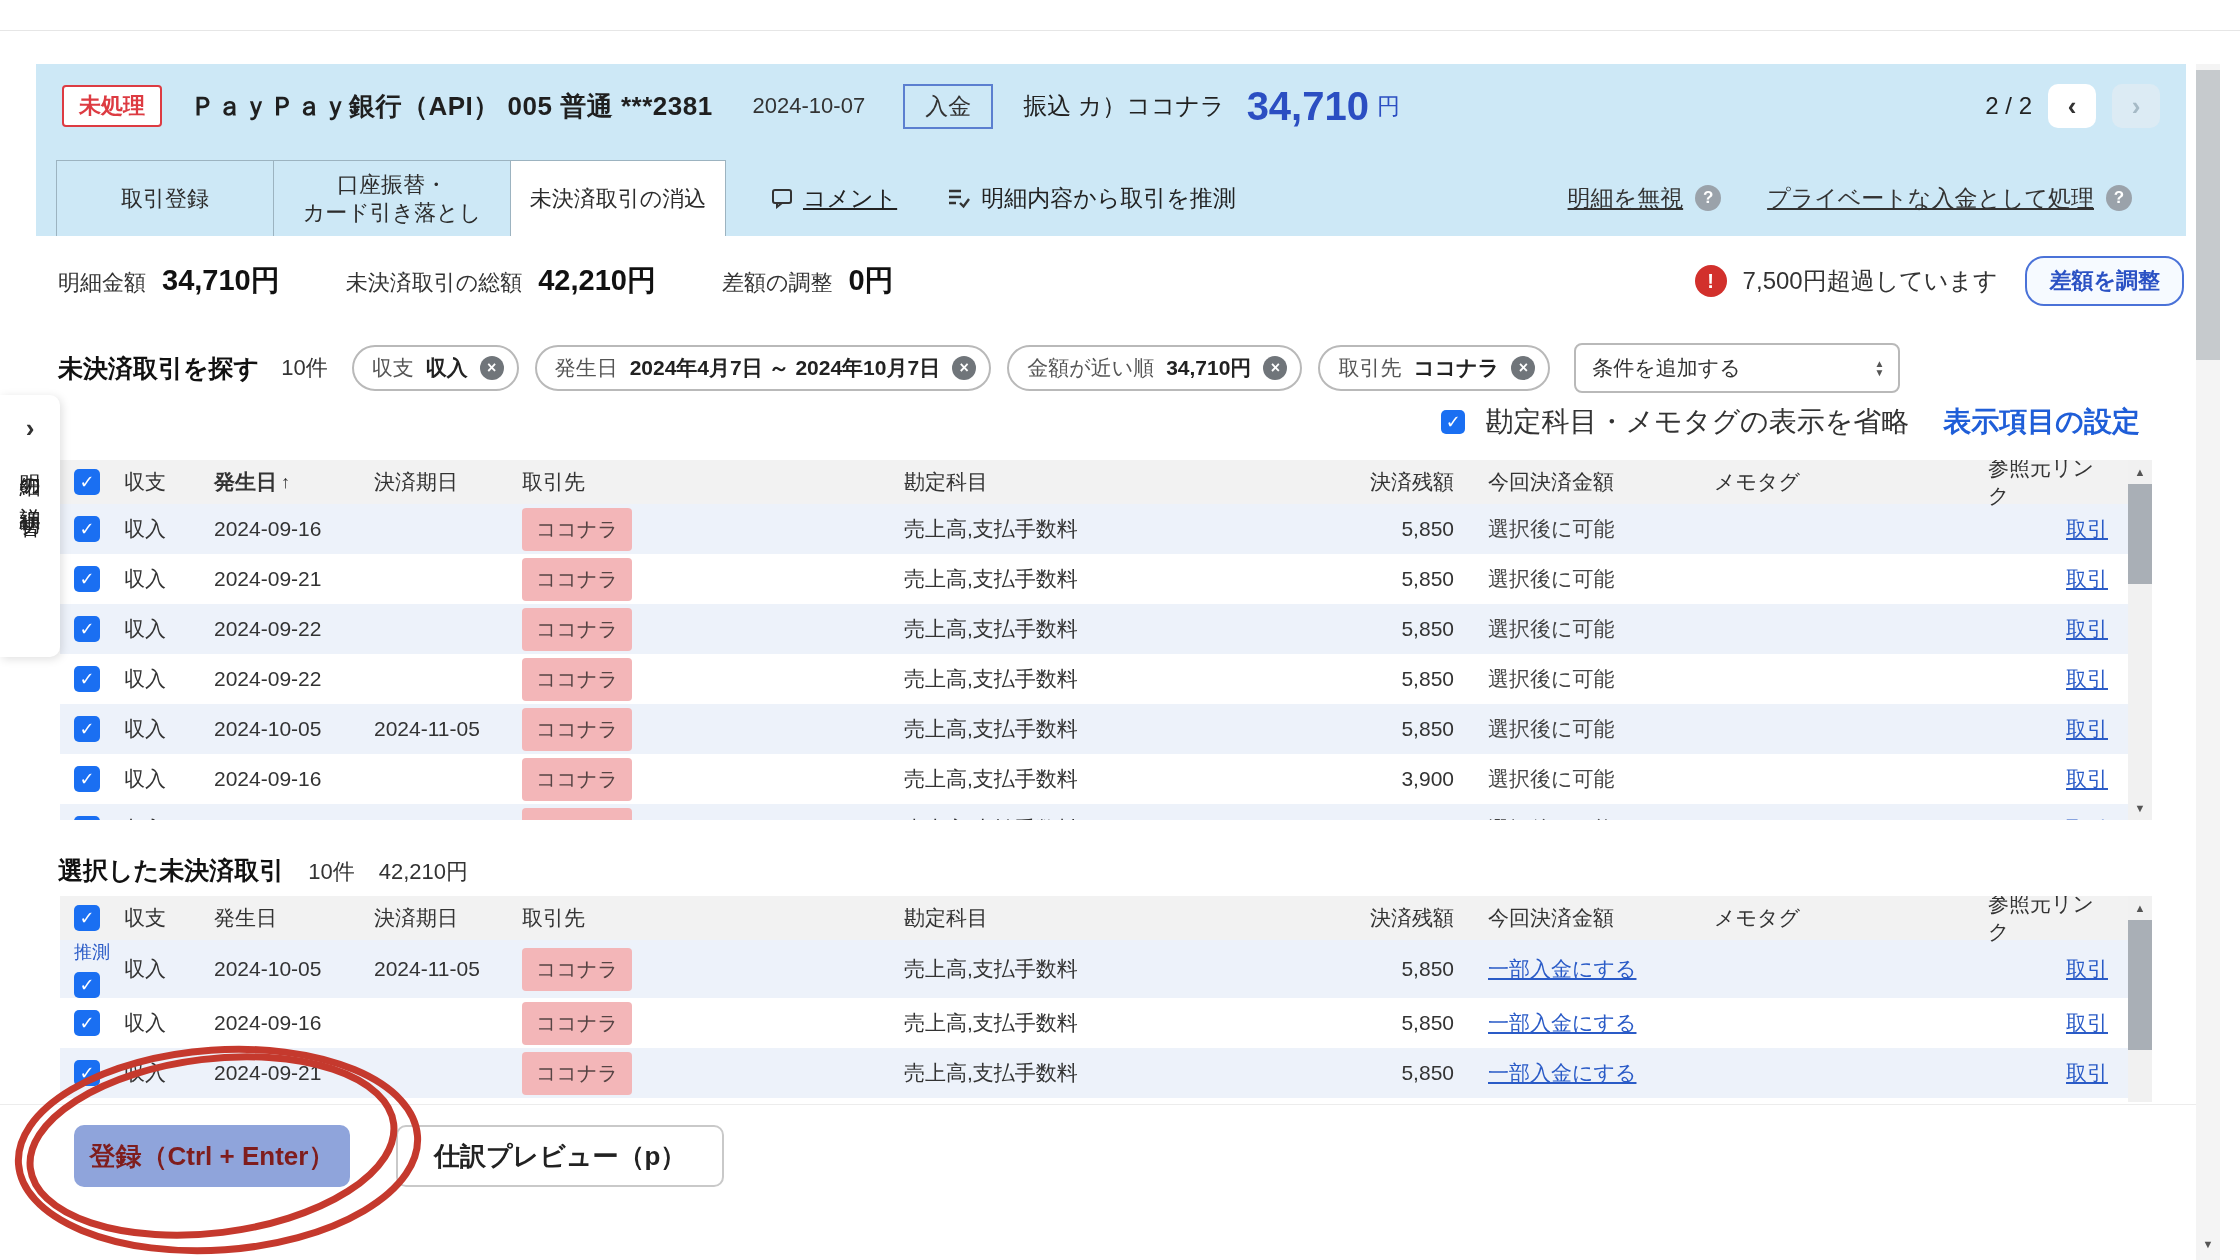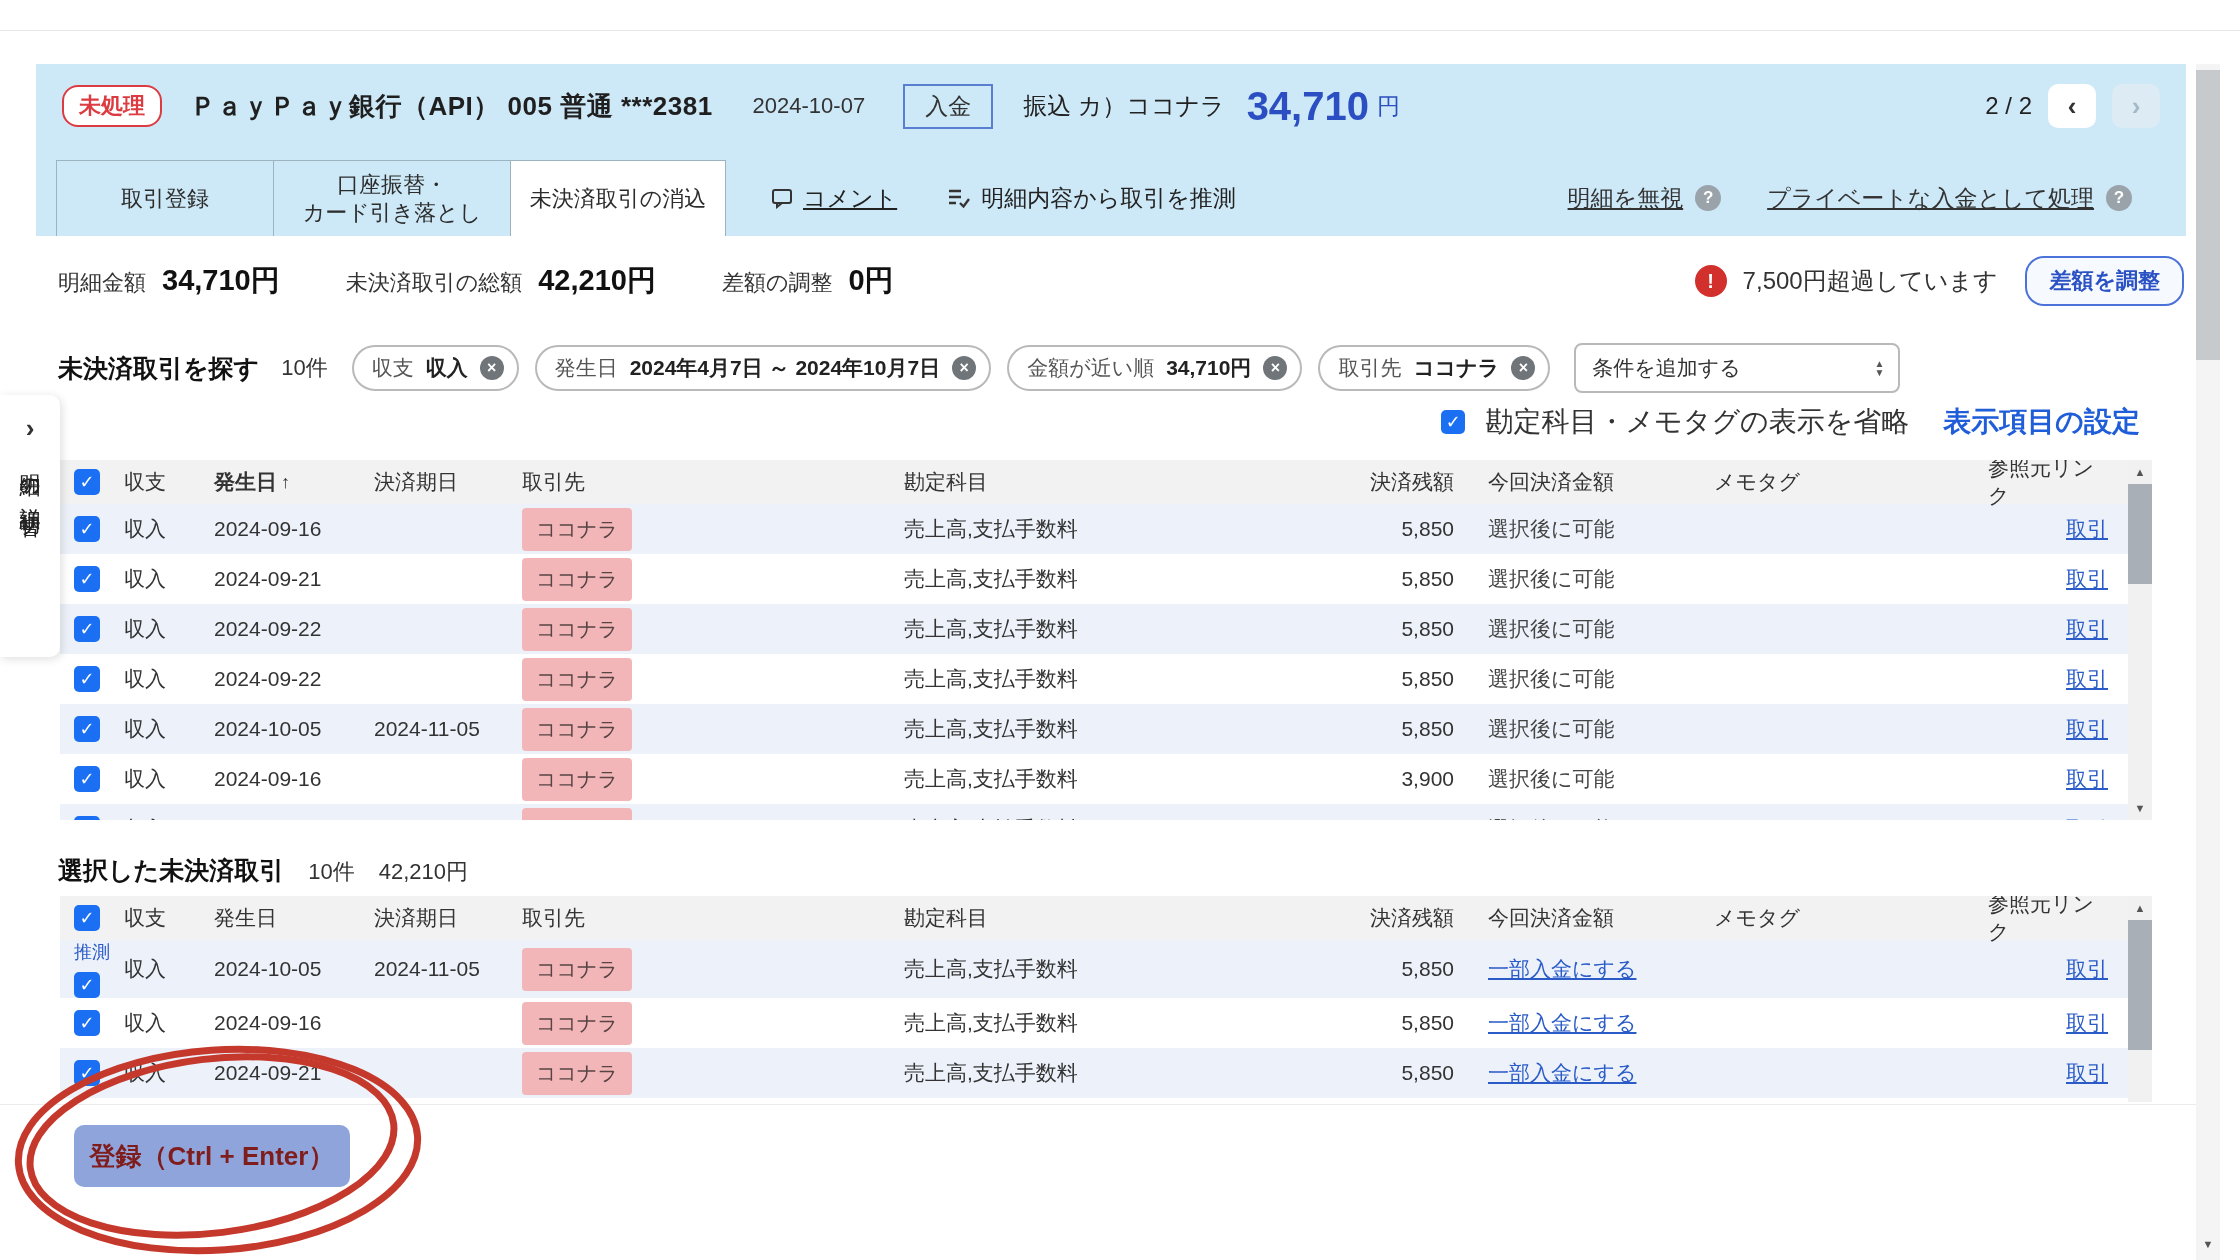--- a/index.html
+++ b/index.html
@@ -3,21 +3,21 @@
 <meta charset="utf-8">
 <style>
   html,body{margin:0;padding:0;}
   body{width:2240px;height:1260px;position:relative;overflow:hidden;background:#fff;
        font-family:"Liberation Sans","DejaVu Sans",sans-serif;color:#333;}
   
   .top-line{position:absolute;top:30px;left:0;width:2240px;height:1px;background:#e6e6e6;}
   
   .blue-panel{position:absolute;left:36px;top:64px;width:2150px;height:172px;background:#cde8f6;}
   .hdr-row{position:absolute;left:26px;right:26px;top:14px;height:56px;display:flex;align-items:center;}
-  .badge{border:2px solid #dd3b42;color:#dd3b42;background:#fff;border-radius:16px;
+  .badge{border:2px solid #dd3b42;color:#dd3b42;background:#fff;border-radius:4px;
          padding:4px 15px;font-size:22px;font-weight:700;}
   .acct{margin-left:28px;font-size:26px;font-weight:700;color:#1f1f1f;letter-spacing:.5px;}
   .hdr-date{margin-left:40px;font-size:22px;color:#333;}
   .inbox{margin-left:38px;border:2px solid #5b7fd0;padding:5px 20px;font-size:23px;color:#333;}
   .desc{margin-left:30px;font-size:24px;color:#222;}
   .amt{margin-left:22px;font-size:40px;font-weight:700;color:#2b4ec2;}
   .amt-unit{margin-left:8px;font-size:23px;color:#2b4ec2;}
   .hdr-right{margin-left:auto;display:flex;align-items:center;gap:16px;}
   .pgn{font-size:24px;color:#222;}
   .nav-btn{width:48px;height:44px;border:none;border-radius:10px;background:#fff;color:#333;
@@ -510,20 +510,21 @@
   <div class="t-scroll">
     <div class="s-arrow">
         <span>▲</span>
       </div>
     <div class="s-thumb" style="height:130px"></div>
   </div>
 </div>
 
 <div class="footer">
   <button class="register-btn">登録（Ctrl + Enter）</button>
+  <button class="preview-btn">仕訳プレビュー（p）</button>
 </div>
 
 <svg class="annotation" viewBox="0 0 436 220">
   <g fill="none" stroke="#c5392d" stroke-width="7" stroke-linecap="round">
     <ellipse cx="218" cy="110" rx="200" ry="100" transform="rotate(-4 218 110)"></ellipse>
     <ellipse cx="212" cy="106" rx="183" ry="87" transform="rotate(-7 212 106)"></ellipse>
   </g>
 </svg>
 
 <div class="side-tab">

